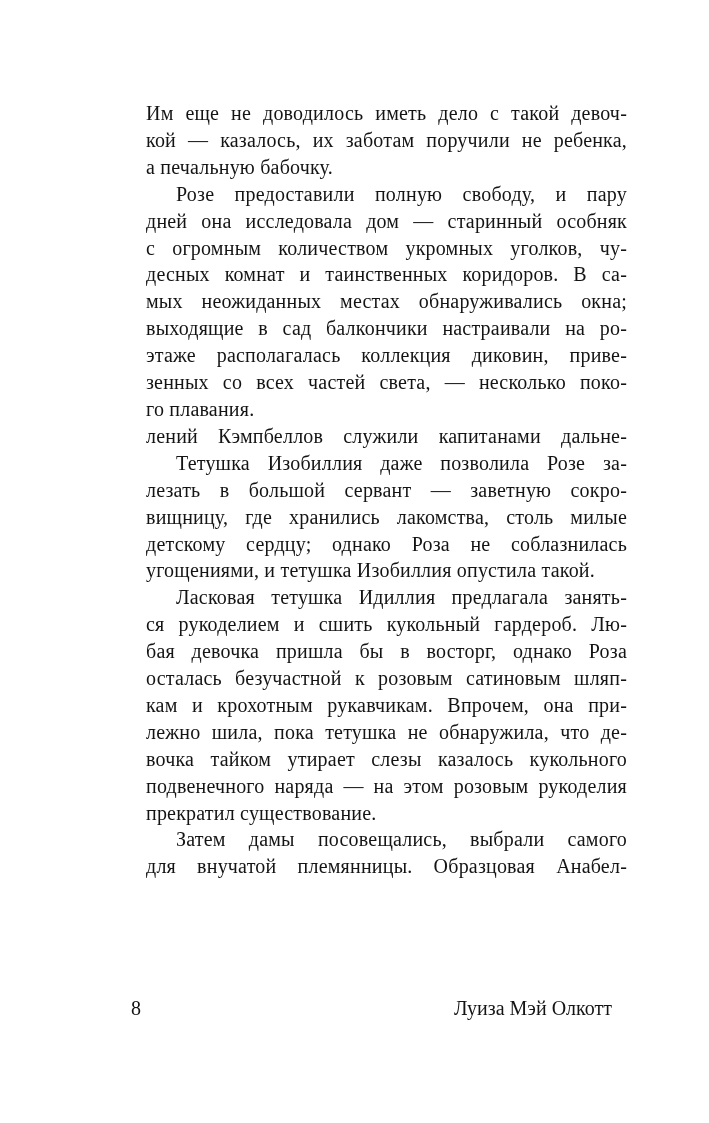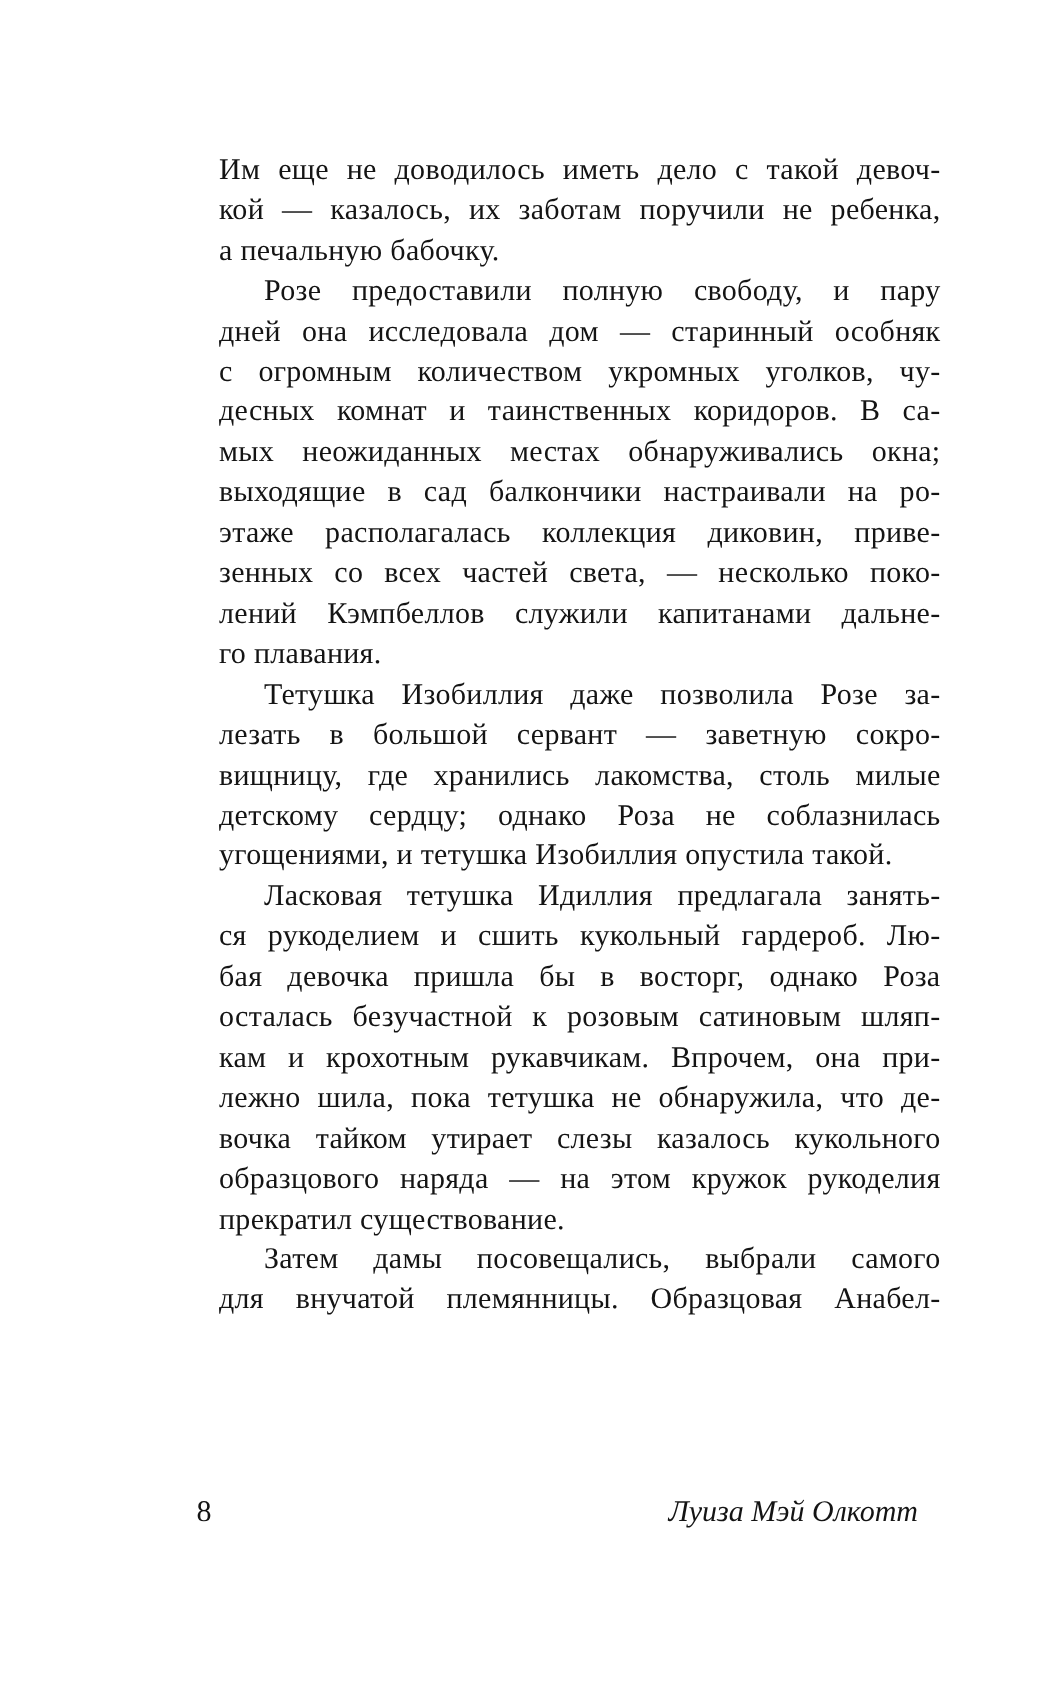--- a/index.html
+++ b/index.html
@@ -42,54 +42,53 @@
     top: 997px;
     width: 481px;
     display: flex;
     justify-content: space-between;
     align-items: baseline;
     font-family: "Liberation Serif", serif;
     font-size: 20px;
     color: #141414;
   }
   .running-title {
-    font-style: italic;
   }
 </style>
 </head>
 <body>
 
 <div class="page">
   <div class="text-block" id="text-block">
       <div class="line">Им еще не доводилось иметь дело с такой девоч-</div>
       <div class="line">кой — казалось, их заботам поручили не ребенка,</div>
       <div class="line last">а печальную бабочку.</div>
       <div class="line indent">Розе предоставили полную свободу, и пару</div>
       <div class="line">дней она исследовала дом — старинный особняк</div>
       <div class="line">с огромным количеством укромных уголков, чу-</div>
       <div class="line">десных комнат и таинственных коридоров. В са-</div>
       <div class="line">мых неожиданных местах обнаруживались окна;</div>
       <div class="line">выходящие в сад балкончики настраивали на ро-</div>
       <div class="line">этаже располагалась коллекция диковин, приве-</div>
       <div class="line">зенных со всех частей света, — несколько поко-</div>
+      <div class="line last">го плавания.</div>
       <div class="line">лений Кэмпбеллов служили капитанами дальне-</div>
-      <div class="line last">го плавания.</div>
       <div class="line indent">Тетушка Изобиллия даже позволила Розе за-</div>
       <div class="line">лезать в большой сервант — заветную сокро-</div>
       <div class="line">вищницу, где хранились лакомства, столь милые</div>
       <div class="line">детскому сердцу; однако Роза не соблазнилась</div>
       <div class="line last">угощениями, и тетушка Изобиллия опустила такой.</div>
       <div class="line indent">Ласковая тетушка Идиллия предлагала занять-</div>
       <div class="line">ся рукоделием и сшить кукольный гардероб. Лю-</div>
       <div class="line">бая девочка пришла бы в восторг, однако Роза</div>
       <div class="line">осталась безучастной к розовым сатиновым шляп-</div>
       <div class="line">кам и крохотным рукавчикам. Впрочем, она при-</div>
       <div class="line">лежно шила, пока тетушка не обнаружила, что де-</div>
       <div class="line">вочка тайком утирает слезы казалось кукольного</div>
-      <div class="line">образцового наряда — на этом кружок рукоделия</div>
+      <div class="line">подвенечного наряда — на этом розовым рукоделия</div>
       <div class="line last">прекратил существование.</div>
       <div class="line indent">Затем дамы посовещались, выбрали самого</div>
       <div class="line">для внучатой племянницы. Образцовая Анабел-</div>
     </div>
   <div class="footer">
     <span class="page-number">8</span>
     <span class="running-title">Луиза Мэй Олкотт</span>
   </div>
 </div>
 

